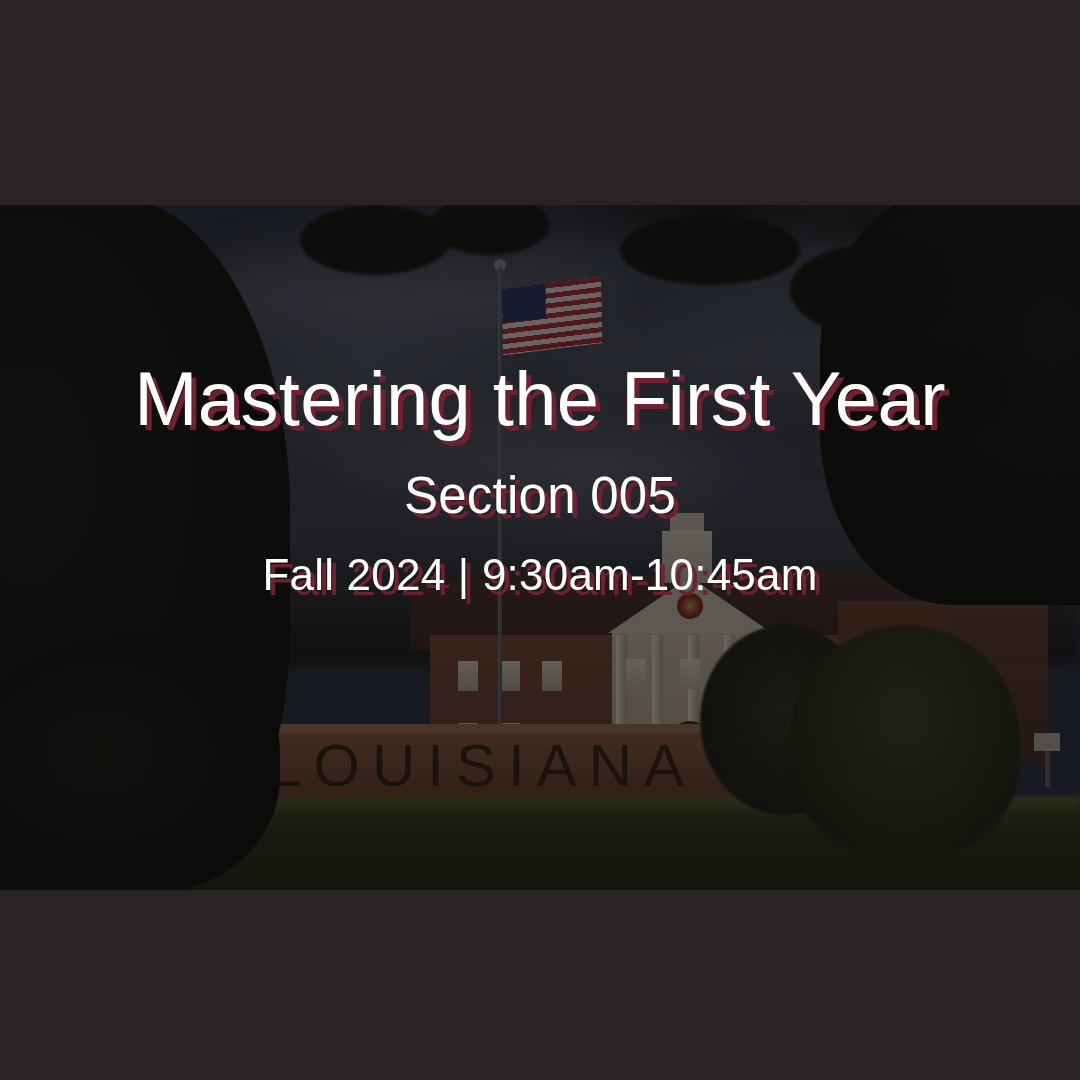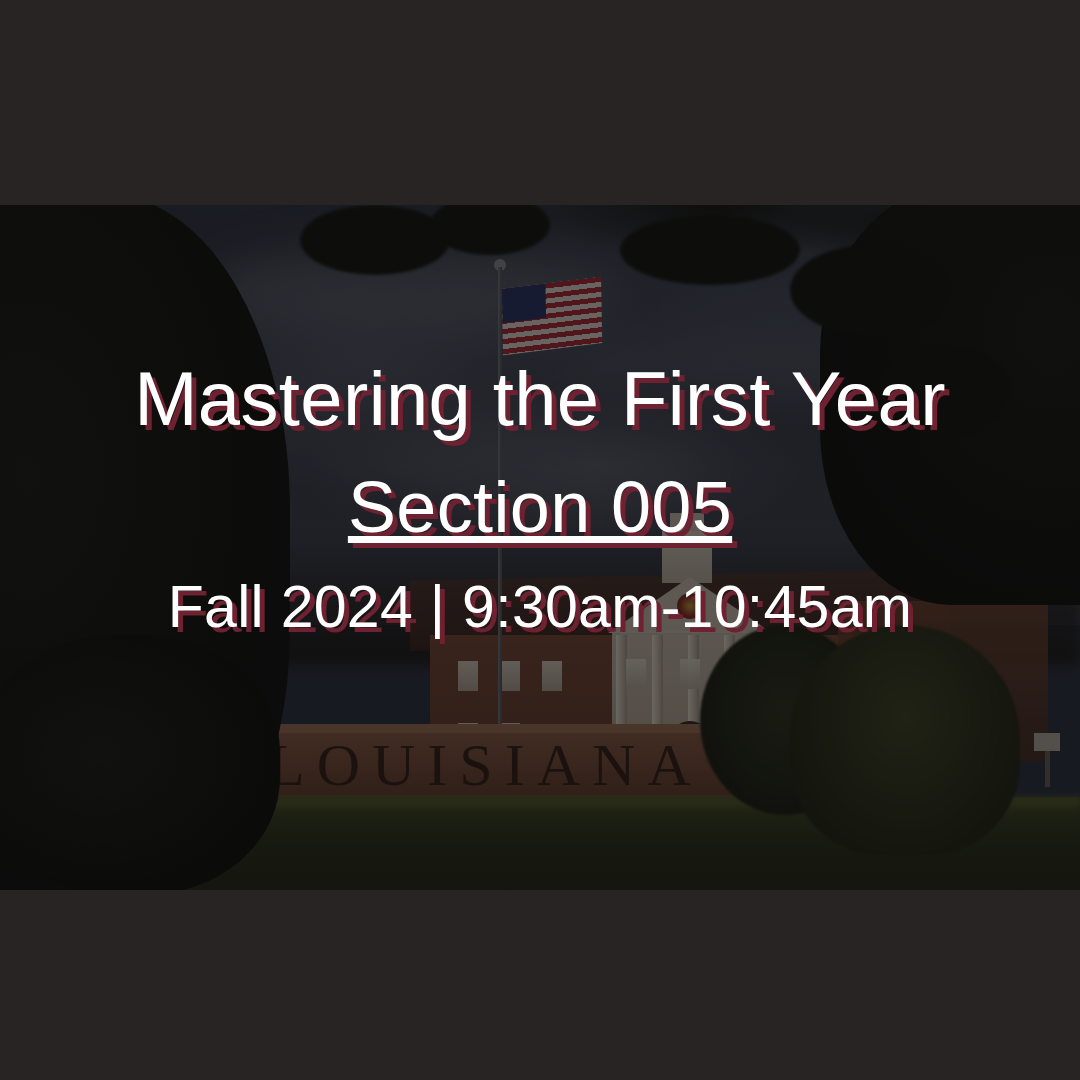--- a/index.html
+++ b/index.html
@@ -172,21 +172,21 @@
     content: "";
     position: absolute;
     left: -10px; right: -10px; bottom: -16px;
     height: 18px;
     background: linear-gradient(180deg, #b0a08c 0%, #8d7f6d 100%);
   }
   .sign-text {
     position: absolute;
     top: 0;
     color: #2a1b14;
-    font-family: Liberation Serif, serif;
+    font-family: Liberation Sans, sans-serif;
     white-space: nowrap;
     letter-spacing: .12em;
     opacity: .88;
   }
   .sign-univ  { left: 10px;  top: 18px; font-size: 17px; }
   .sign-of    { left: 14px;  top: 2px;  font-size: 10px; }
   .sign-main  { left: 150px; top: -2px; font-size: 60px; letter-spacing: .20em; }
   .sign-laf   { left: 592px; top: 16px; font-size: 20px; }
   .sign-year  { left: 648px; top: 44px; font-size: 11px; }
 
@@ -323,22 +323,22 @@
   }
   .tline {
     display: block;
     font-weight: 300;
     letter-spacing: .005em;
     text-shadow: 5px 5px 0 #6e2130;
     white-space: nowrap;
   }
   .t-course   { font-size: 86px; line-height: 1.08; }
   .t-subtitle { font-size: 76px; line-height: 1.12; margin-top: 26px; }
-  .t-section  { font-size: 72px; line-height: 1.12; margin-top: 26px; text-decoration: underline; }
-  .t-meta     { font-size: 59px; line-height: 1.15; margin-top: 26px; }
+  .t-section  { font-size: 51px; line-height: 1.12; margin-top: 26px; }
+  .t-meta     { font-size: 44px; line-height: 1.15; margin-top: 26px; }
 </style>
 </head>
 <body>
 
 <div id="slide">
 
   <div id="photo">
 
     <div class="sky"></div>
     <div class="cloudband" style="left:200px;top:40px;width:420px;height:90px;"></div>

